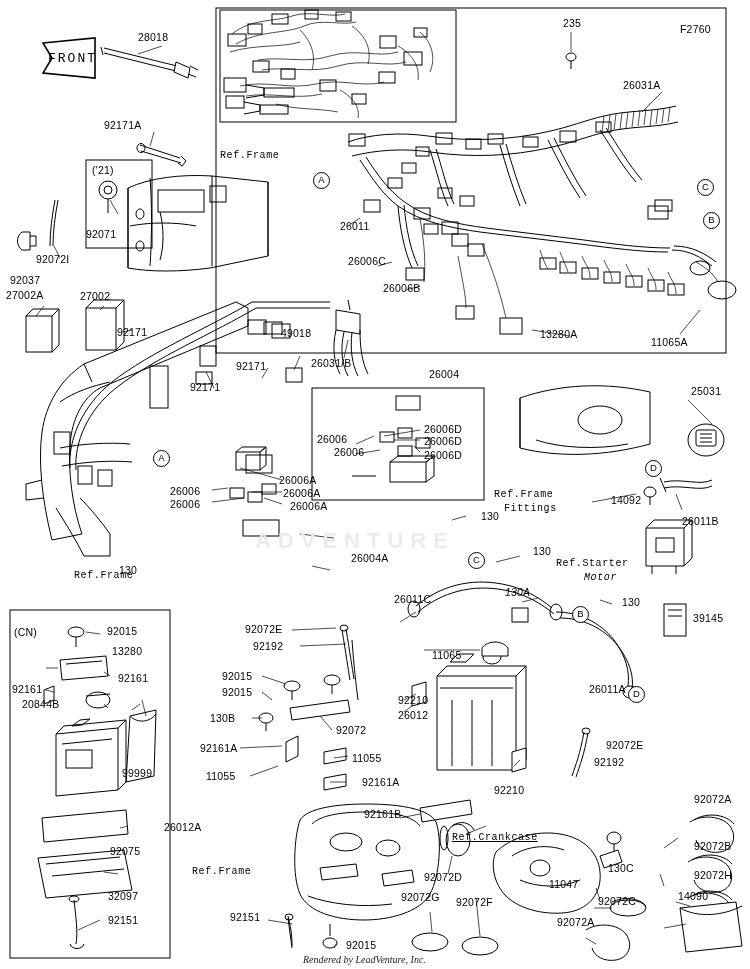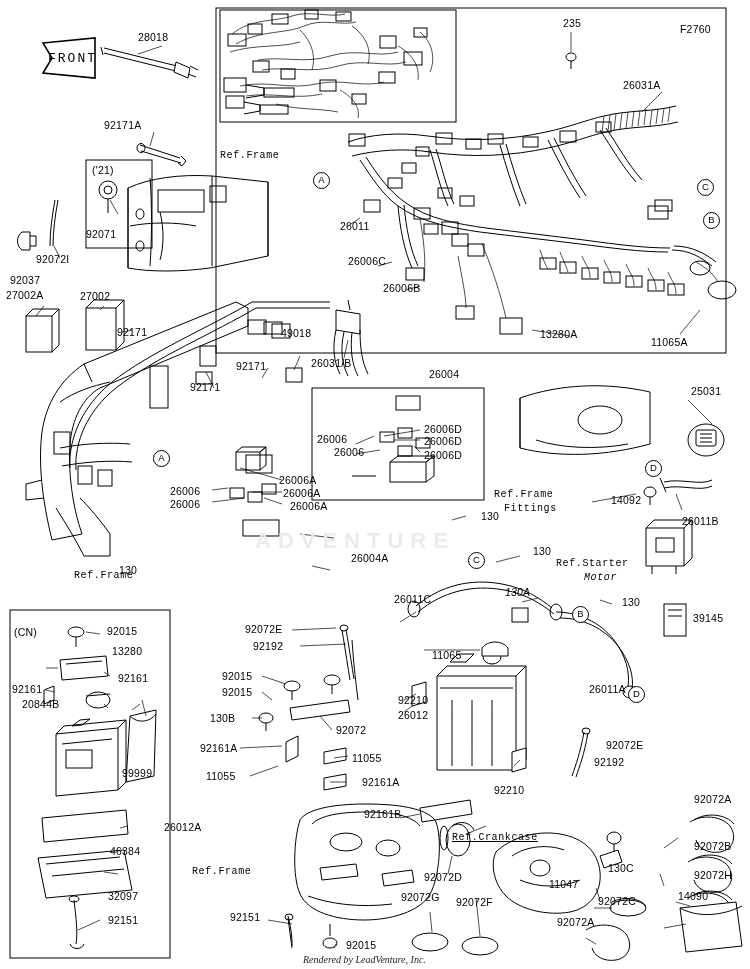--- a/index.html
+++ b/index.html
@@ -674,21 +674,21 @@
 <div class="lbl" style="left:346px;top:940px;">92015</div>
 
 <div class="lbl" style="left:14px;top:627px;">(CN)</div>
 <div class="lbl" style="left:107px;top:626px;">92015</div>
 <div class="lbl" style="left:112px;top:646px;">13280</div>
 <div class="lbl" style="left:12px;top:684px;">92161</div>
 <div class="lbl" style="left:118px;top:673px;">92161</div>
 <div class="lbl" style="left:22px;top:699px;">20844B</div>
 <div class="lbl" style="left:122px;top:768px;">99999</div>
 <div class="lbl" style="left:118px;top:822px;margin-left:46px;">26012A</div>
-<div class="lbl" style="left:110px;top:846px;">46384</div>
+<div class="lbl" style="left:110px;top:846px;">92075</div>
 <div class="lbl" style="left:108px;top:891px;">32097</div>
 <div class="lbl" style="left:108px;top:915px;">92151</div>
 
 <div class="lbl mono" style="left:220px;top:150px;">Ref.Frame</div>
 <div class="lbl mono" style="left:74px;top:570px;">Ref.Frame</div>
 <div class="lbl mono" style="left:494px;top:489px;">Ref.Frame</div>
 <div class="lbl mono" style="left:504px;top:503px;">Fittings</div>
 <div class="lbl mono" style="left:556px;top:558px;">Ref.Starter</div>
 <div class="lbl mono" style="left:584px;top:572px;font-style:italic;">Motor</div>
 <div class="lbl mono" style="left:452px;top:832px;text-decoration:underline;">Ref.Crankcase</div>

